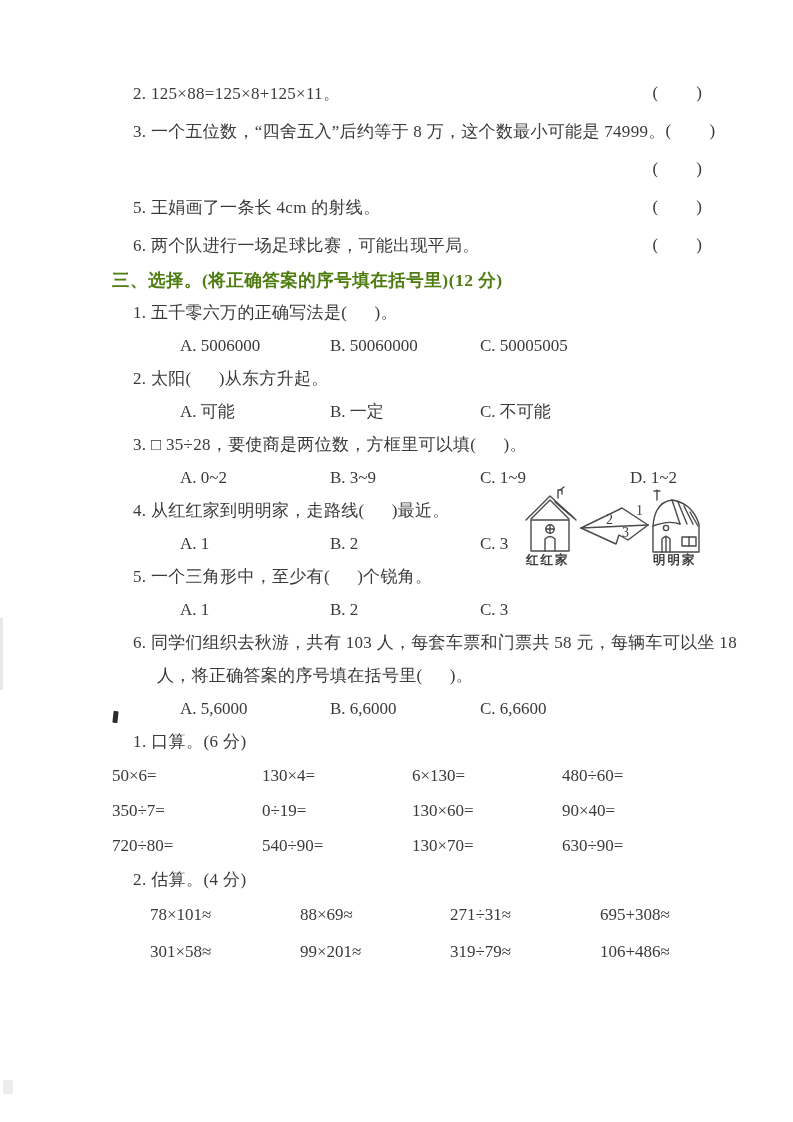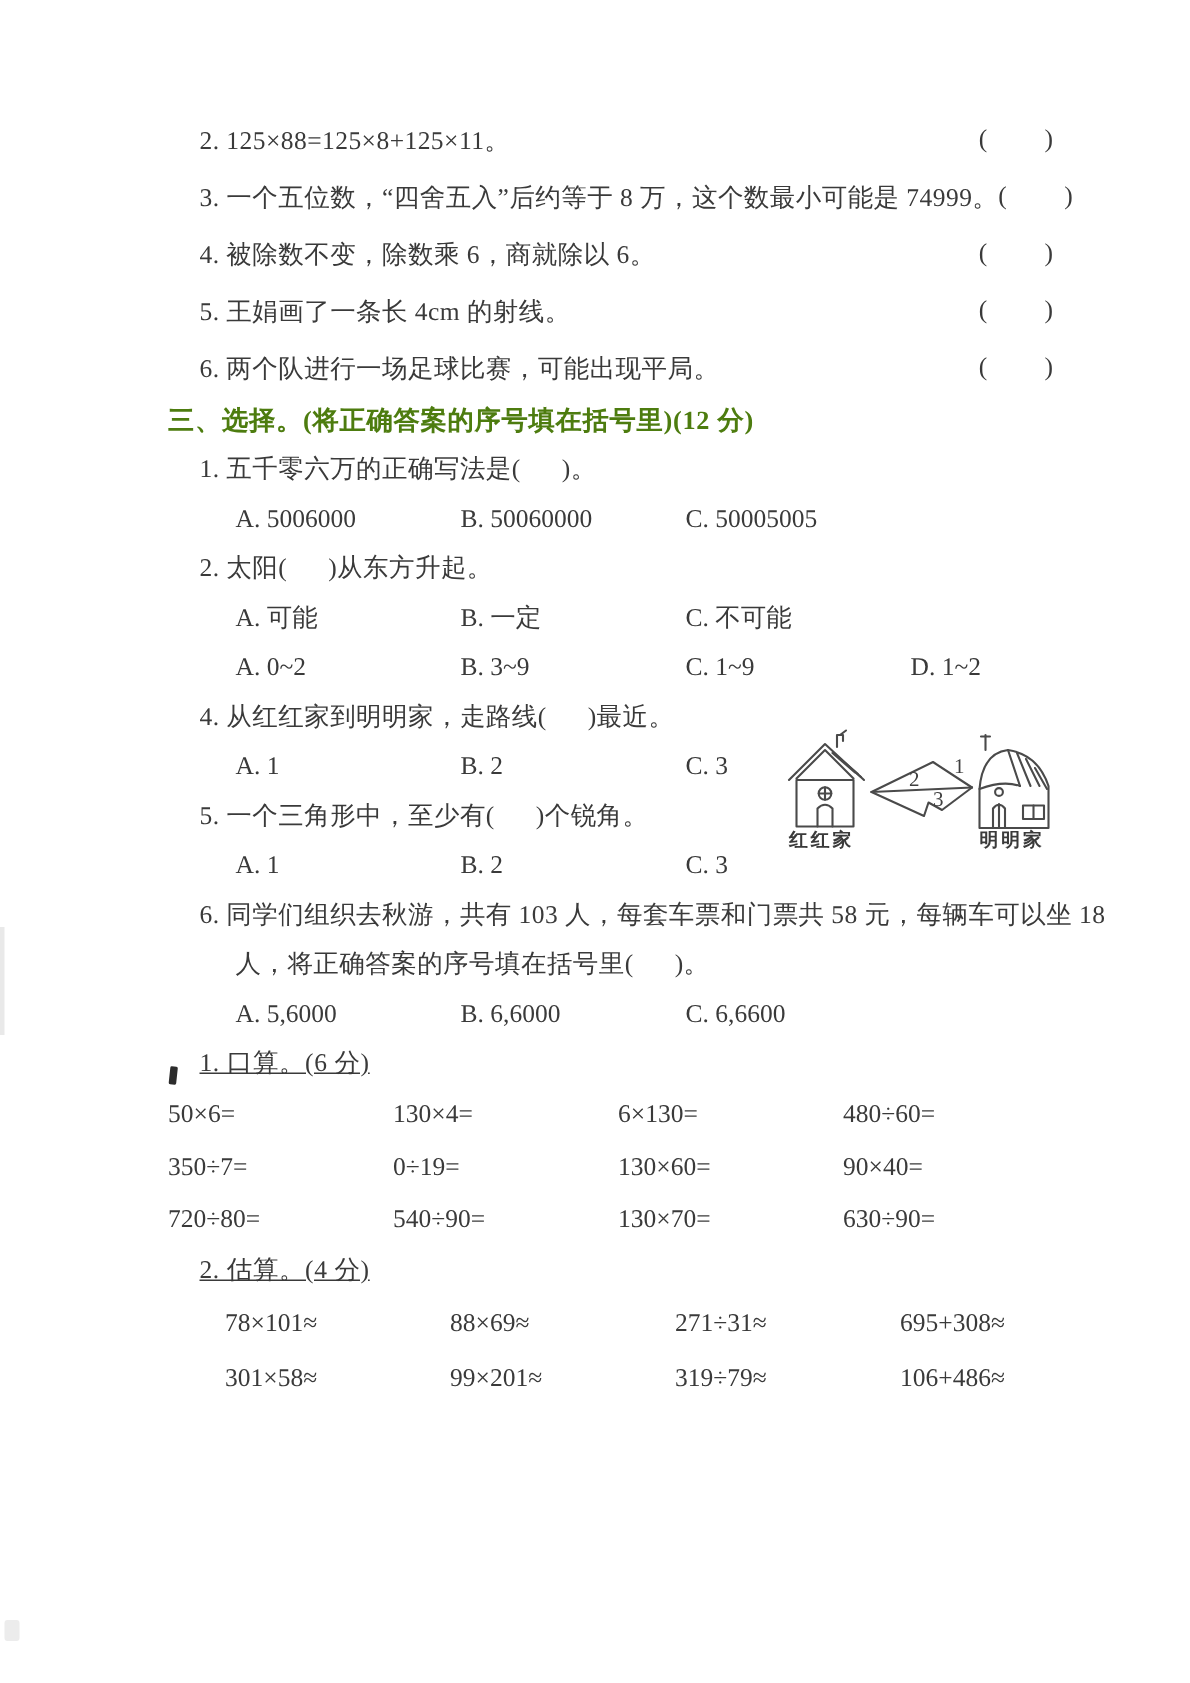--- a/index.html
+++ b/index.html
@@ -19,24 +19,24 @@
   .bracket { margin-left:auto; white-space:pre; }
 
   .sec-heading {
     height:32px; display:flex; align-items:center;
     font-weight:bold; color:#4d7c0f; font-size:17.5px;
     letter-spacing:0.5px; white-space:pre;
   }
   .q-row { height:33px; display:flex; align-items:center; }
   .q-text { margin-left:21px; white-space:pre; letter-spacing:0.3px; }
   .q-text2 { margin-left:45px; white-space:pre; letter-spacing:0.3px; }
-  .opt-row { height:33px; display:flex; align-items:center; margin-left:45px; }
+  .opt-row { height:33px; display:flex; align-items:center; margin-left:68px; }
   .opt { width:150px; flex:none; white-space:pre; }
 
-  .sub-heading { height:33px; display:flex; align-items:center; margin-left:21px; white-space:pre; letter-spacing:0.4px;text-decoration:underline; }
+  .sub-heading { height:33px; display:flex; align-items:center; margin-left:21px; white-space:pre; letter-spacing:0.4px; }
   .calc-row { display:flex; align-items:center; height:35px; }
   .calc-row.est { margin-left:38px; height:37px; }
   .calc-cell { width:150px; flex:none; white-space:pre; }
 
   .illustration { position:absolute; left:524px; top:486px; }
   .ill-stroke { fill:none; stroke:#4a4a4a; stroke-width:1.4; stroke-linejoin:round; stroke-linecap:round; }
   .ill-label { font-family:"Liberation Serif","DejaVu Serif",serif; font-size:12.5px; font-weight:bold; fill:#3a3a3a; letter-spacing:2px; }
   .route-num { font-family:"Liberation Serif","DejaVu Serif",serif; font-size:14px; fill:#3f3f3f; }
 
   .artifact { position:absolute; }
@@ -53,21 +53,20 @@
     <div>
         <div class="tf-row">
           <span class="tf-text">2. 125×88=125×8+125×11。</span>
           <span class="bracket">(         )</span>
         </div>
         <div class="tf-row">
           <span class="tf-text">3. 一个五位数，“四舍五入”后约等于 8 万，这个数最小可能是 74999。</span>
           <span class="bracket">(         )</span>
         </div>
         <div class="tf-row">
-          <span class="tf-text">4. 被除数不变，除数乘 6，商就除以 6。</span>
           <span class="bracket">(         )</span>
         </div>
         <div class="tf-row">
           <span class="tf-text">5. 王娟画了一条长 4cm 的射线。</span>
           <span class="bracket">(         )</span>
         </div>
         <div class="tf-row">
           <span class="tf-text">6. 两个队进行一场足球比赛，可能出现平局。</span>
           <span class="bracket">(         )</span>
         </div>
@@ -83,20 +82,23 @@
           <span class="opt">B. 50060000</span>
           <span class="opt">C. 50005005</span>
         </div>
         <div class="q-row">
           <span class="q-text">2. 太阳(      )从东方升起。</span>
         </div>
         <div class="opt-row">
           <span class="opt">A. 可能</span>
           <span class="opt">B. 一定</span>
           <span class="opt">C. 不可能</span>
+        </div>
+        <div class="q-row">
+          <span class="q-text">3. □ 35÷28，要使商是两位数，方框里可以填(      )。</span>
         </div>
         <div class="opt-row">
           <span class="opt">A. 0~2</span>
           <span class="opt">B. 3~9</span>
           <span class="opt">C. 1~9</span>
           <span class="opt">D. 1~2</span>
         </div>
         <div class="q-row">
           <span class="q-text">4. 从红红家到明明家，走路线(      )最近。</span>
         </div>

